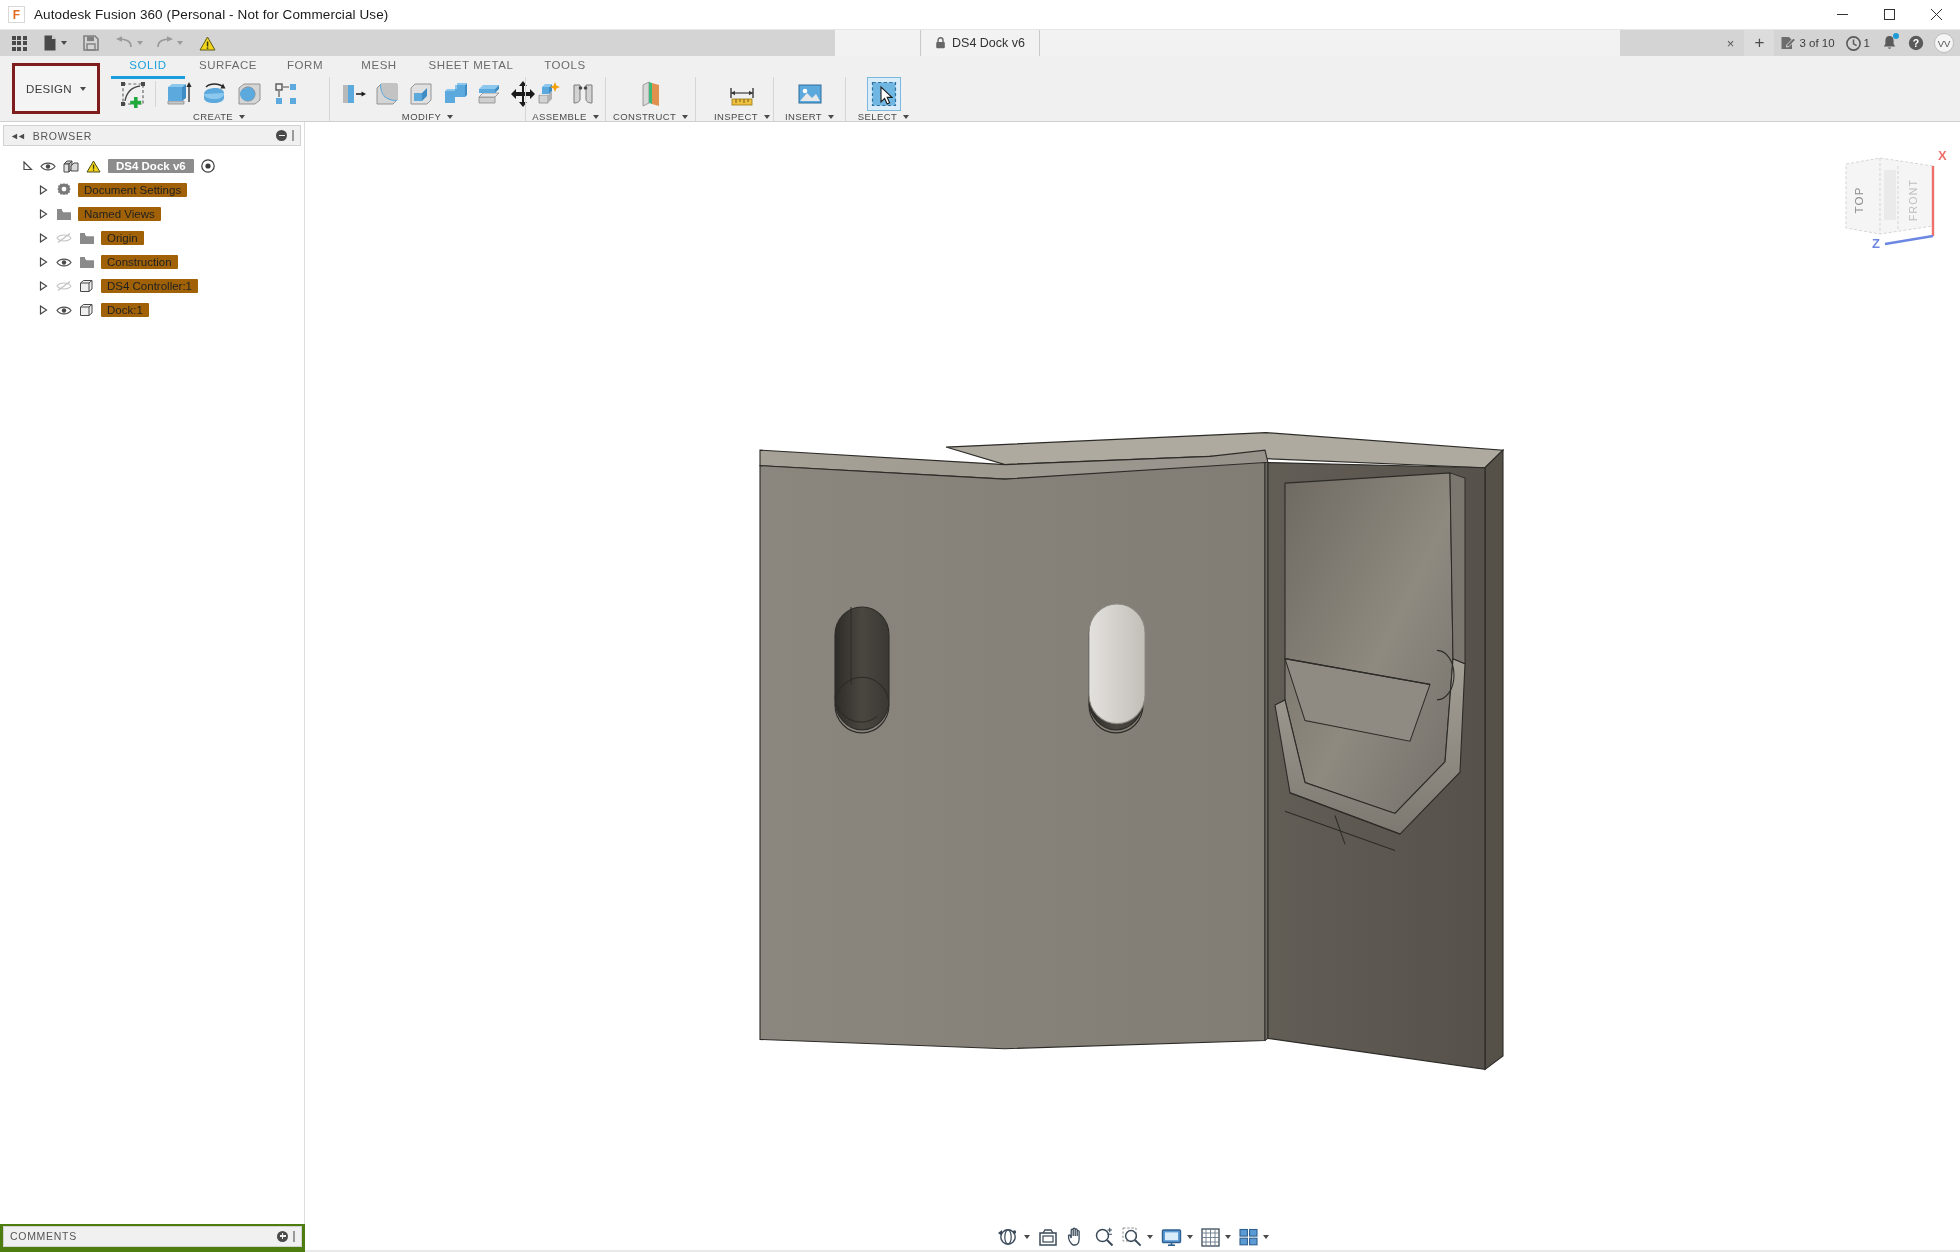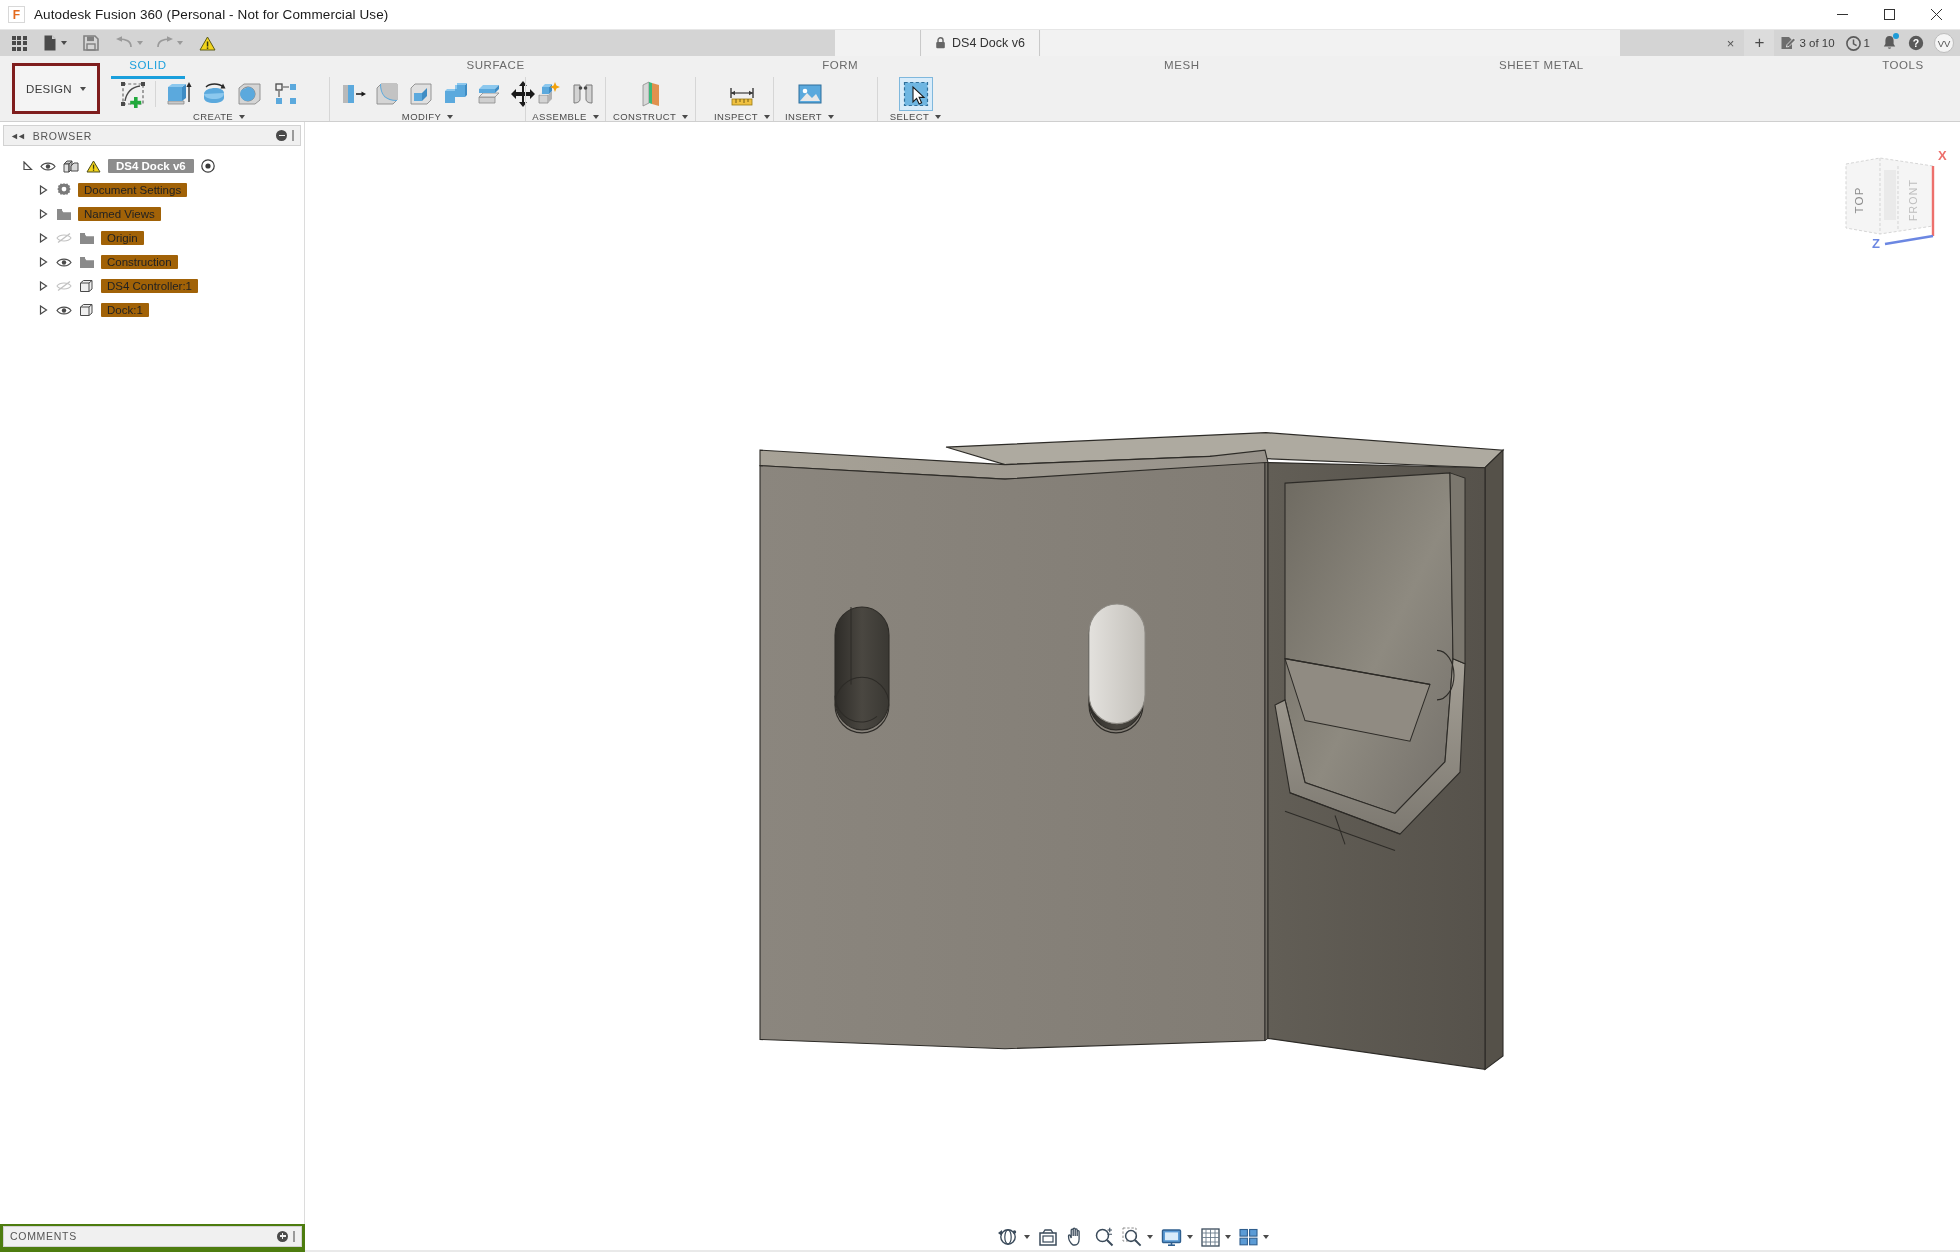--- a/index.html
+++ b/index.html
@@ -66,21 +66,21 @@
   .ribbon {
     height: 66px; background: #f0f0f0; display: flex; align-items: stretch;
     border-bottom: 1px solid #cfcfcf; position: relative; flex: 0 0 66px;
   }
   .design-box {
     width: 88px; margin: 7px 9px 7px 12px; border: 3px solid #7f1d1d; background: #f4f4f4;
     display: flex; align-items: center; justify-content: center; gap: 5px;
     font-size: 11.5px; color: #3a3a3a; letter-spacing: .3px;
   }
   .ribbon-right { flex: 1; position: relative; }
-  .tabrow { position: absolute; top: 0; left: 0; right: 17px; height: 20px; display: flex; justify-content: space-between; }
+  .tabrow { position: absolute; top: 0; left: 0; right: 17px; height: 20px; display: flex; }
   .rib-tab {
     font-size: 11.5px; color: #6a6a6a; letter-spacing: .55px; position: relative;
     display: flex; align-items: flex-start; justify-content: center; padding-top: 3px;
   }
   .rib-tab.active { color: #1a9fdc; }
   .rib-tab.active::after {
     content: ''; position: absolute; bottom: -3px; left: 2px; right: 2px; height: 3px; background: #1a9fdc;
   }
   .panels { position: absolute; top: 21px; left: 0; right: 0; bottom: 0; display: flex; align-items: stretch; }
   .panel { display: flex; flex-direction: column; position: relative; padding: 0 5px; text-align: right; }
@@ -470,21 +470,21 @@
                 <path d="M5 22 L12 14 L17 19 L21 15 L25 22 Z" fill="#e8e8e8"></path>
               </svg>
             </div>
           </div>
           <div class="panel-label">
             <span>INSERT</span>
             <span class="caret-sm"></span>
           </div>
         </div>
 
-        <div class="panel" style="width:76px;margin-left:32px;">
+        <div class="panel" style="width:76px;">
           <div class="panel-icons" style="justify-content:center;">
             <div class="pbtn sel">
               <svg width="30" height="30" viewBox="0 0 30 30">
                 <rect x="3.5" y="3.5" width="23" height="23" fill="#6fb6e2" stroke="#2f6f9b" stroke-width="1.2" stroke-dasharray="3.2 2.4"></rect>
                 <path d="M12 8 L12 23 L15.6 19.4 L18.2 25 L20.6 23.8 L18.2 18.4 L23 18.4 Z" fill="#fff" stroke="#1a1a1a" stroke-width="1.1"></path>
               </svg>
             </div>
           </div>
           <div class="panel-label">
             <span>SELECT</span>

